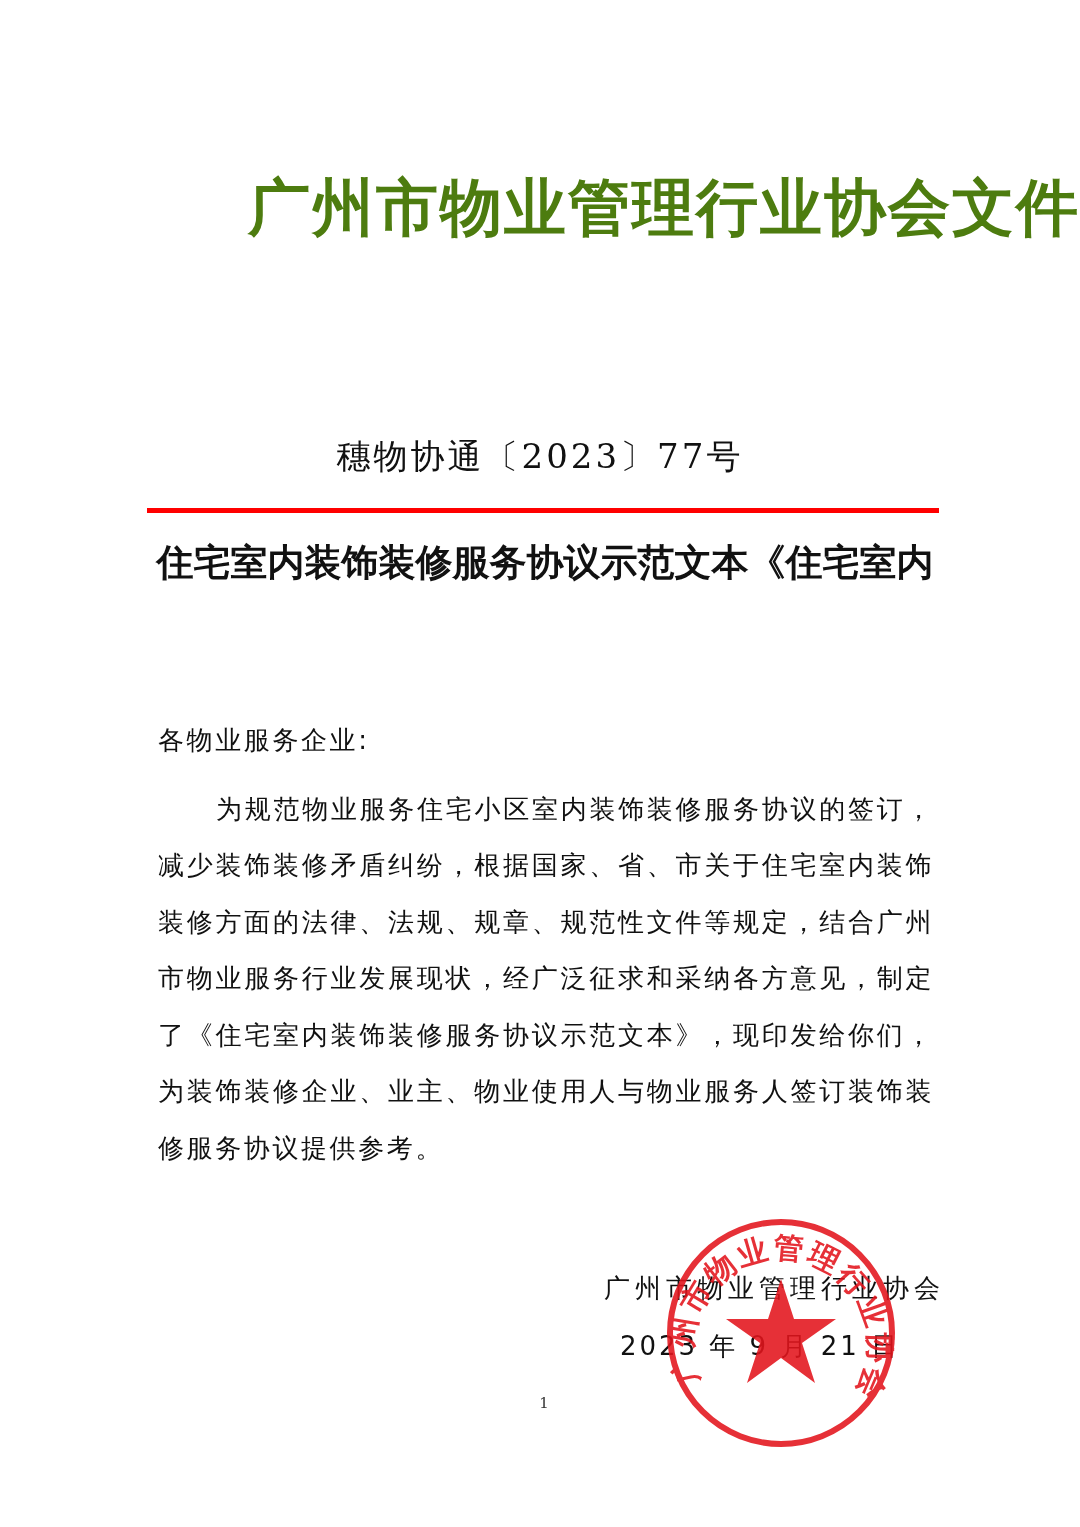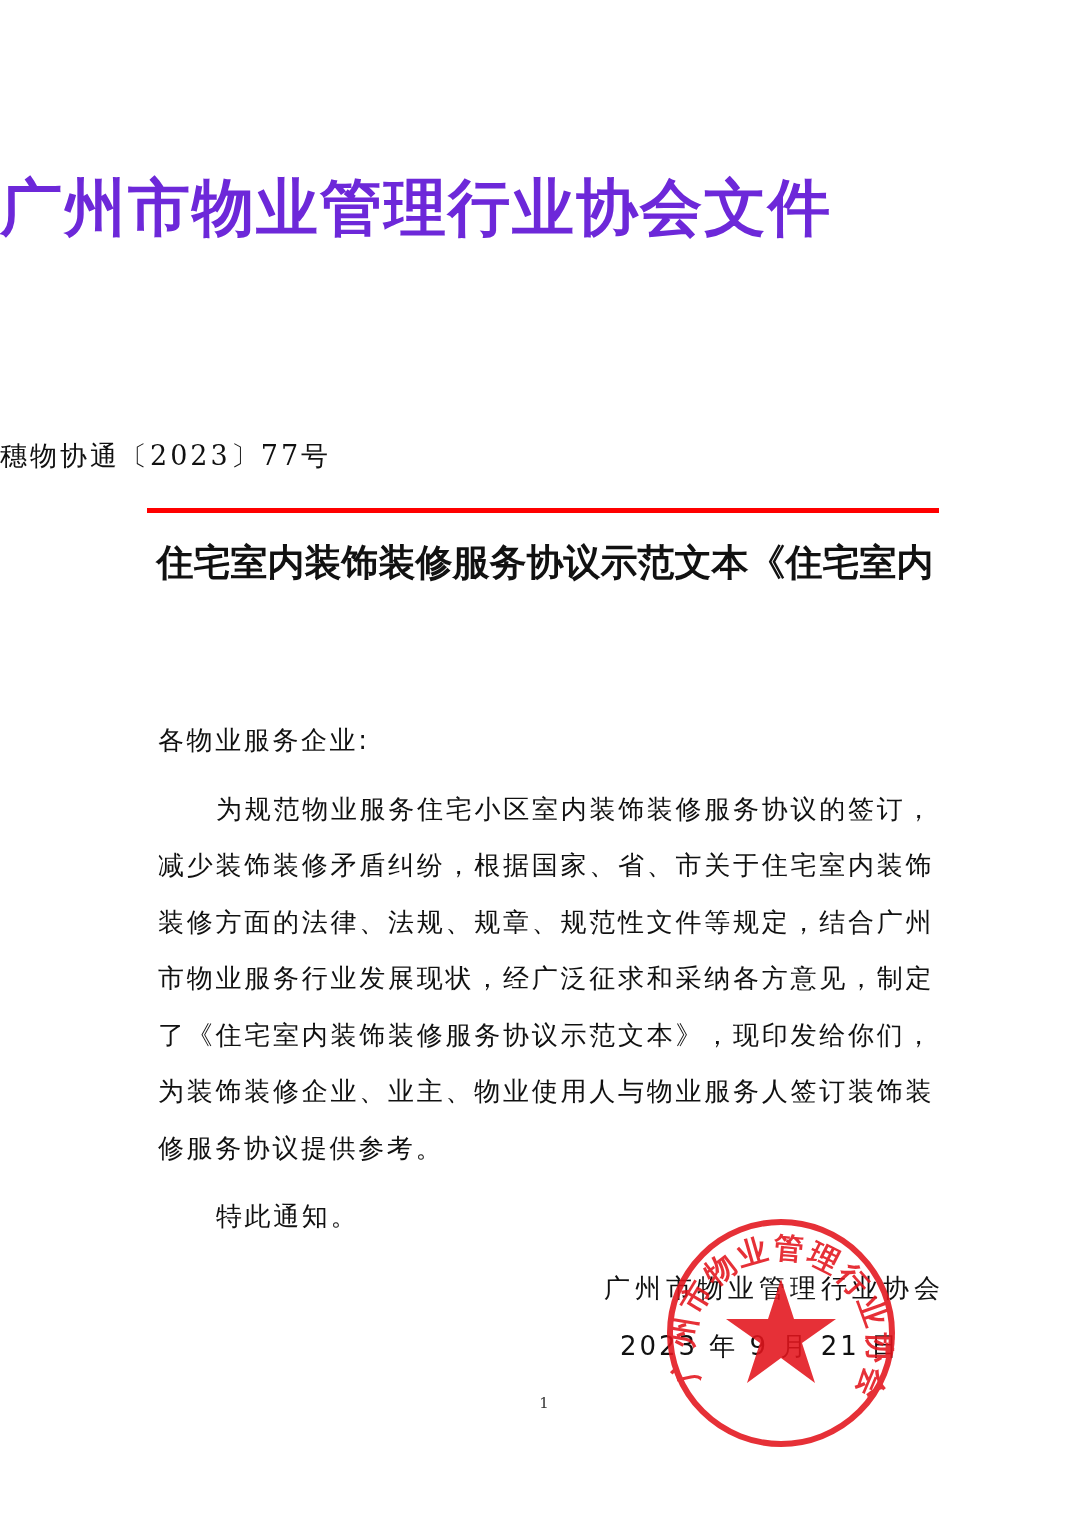--- a/index.html
+++ b/index.html
@@ -1,25 +1,25 @@
 <!DOCTYPE html>
 <html><head>
   <meta charset="utf-8">
   <style>
     html, body { margin: 0; padding: 0; background: #ffffff; }
     body { width: 1080px; height: 1527px; position: relative; overflow: hidden;
            font-family: "DejaVu Serif", "Liberation Serif", serif; color: #111; }
     .header-title {
-      position: absolute; left: 0; width: 1080px; top: 168px; text-align: left;
-      color: #6d28d9; font-size: 62px; font-weight: bold; letter-spacing: 2px;
+      position: absolute; left: 0; width: 1080px; top: 168px; text-align: right;
+      color: #4d7c0f; font-size: 62px; font-weight: bold; letter-spacing: 2px;
       font-family: "DejaVu Serif", serif; line-height: 80px;
     }
     .doc-number {
-      position: absolute; left: 0; width: 1080px; top: 438px; 
-      font-size: 27px; letter-spacing: 3px; line-height: 36px;
+      position: absolute; left: 0; width: 1080px; top: 438px; text-align: center;
+      font-size: 34px; letter-spacing: 3px; line-height: 36px;
       font-family: "DejaVu Serif", serif;
     }
     .red-rule {
       position: absolute; left: 147px; top: 508px; width: 792px; height: 5px; background: #ff0000;
     }
     .notice-title {
       position: absolute; left: 140px; width: 810px; top: 535px; text-align: center;
       font-size: 37px; font-weight: bold; line-height: 54px; letter-spacing: 0px;
       font-family: "DejaVu Serif", serif;
     }
@@ -56,21 +56,20 @@
 
 <div class="red-rule"></div>
 
 <div class="notice-title">
   <div>住宅室内装饰装修服务协议示范文本《住宅室内</div>
 </div>
 
 <div class="body-text">
   <p>各物业服务企业:</p>
   <p class="indent">为规范物业服务住宅小区室内装饰装修服务协议的签订，减少装饰装修矛盾纠纷，根据国家、省、市关于住宅室内装饰装修方面的法律、法规、规章、规范性文件等规定，结合广州市物业服务行业发展现状，经广泛征求和采纳各方意见，制定了《住宅室内装饰装修服务协议示范文本》，现印发给你们，为装饰装修企业、业主、物业使用人与物业服务人签订装饰装修服务协议提供参考。</p>
-  <p class="indent">特此通知。</p>
 </div>
 
 <div class="sign-org">广州市物业管理行业协会</div>
 <div class="sign-date">2023 年 9 月 21 日</div>
 
 <svg class="seal" viewBox="0 0 232 232">
   <defs>
     <path id="sealArc" d="M 38 170 A 88 88 0 1 1 194 170"></path>
   </defs>
   <circle cx="116" cy="116" r="111" fill="none" stroke="#e3141c" stroke-width="6"></circle>

